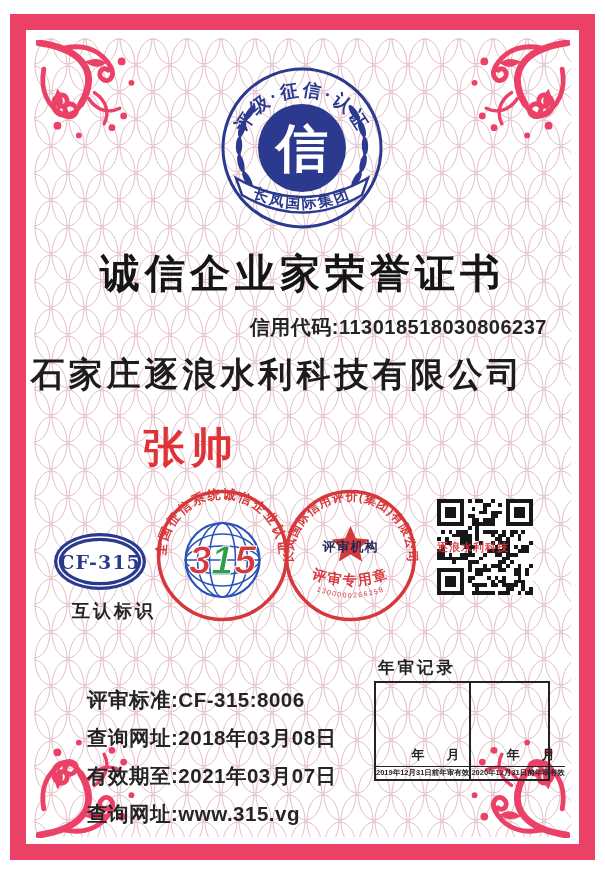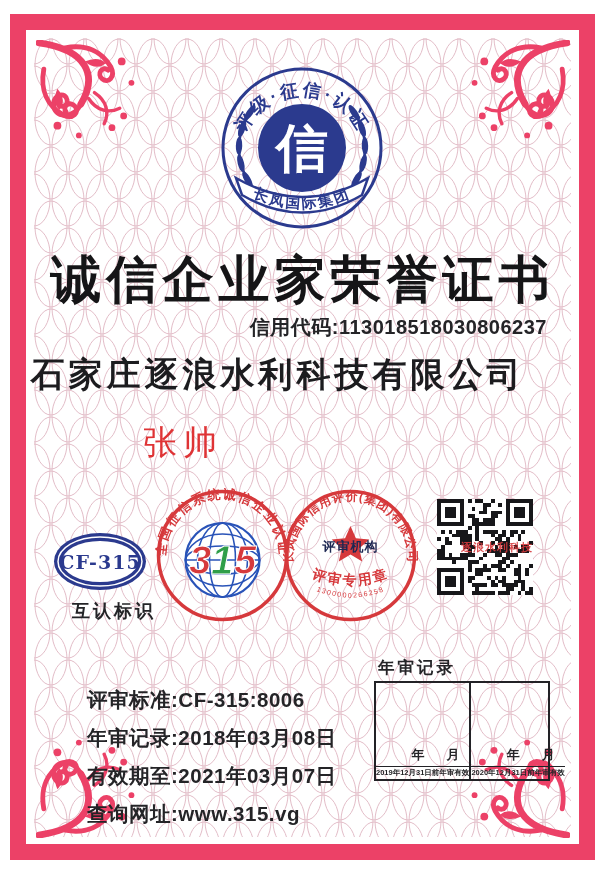--- a/index.html
+++ b/index.html
@@ -12,37 +12,37 @@
   .frame{position:absolute;left:10px;top:14px;right:10px;bottom:13px;
          border:16px solid var(--frame);}
   .guilloche{position:absolute;left:34px;top:38px;width:537px;height:799px;}
   .corner{position:absolute;width:112px;height:112px;}
   .fl-tl{left:36px;top:40px;}
   .fl-tr{left:458px;top:40px;transform:scaleX(-1);}
   .fl-bl{left:36px;top:726px;transform:scaleY(-1);}
   .fl-br{left:458px;top:726px;transform:scale(-1,-1);}
   .emblem{position:absolute;left:216px;top:60px;width:172px;height:178px;}
   .title{position:absolute;left:0;top:246px;width:605px;text-align:center;
-         font-size:51px;font-weight:900;letter-spacing:5px;color:#151517;}
+         font-size:40px;font-weight:900;letter-spacing:5px;color:#151517;}
   .credit{position:absolute;right:58px;top:314px;font-size:20px;font-weight:bold;
           color:#242427;letter-spacing:.5px;text-align:center;}
   .company{position:absolute;left:0;top:352px;width:555px;text-align:center;
            font-size:34px;font-weight:900;letter-spacing:4px;color:#1c1c1f;}
-  .person{position:absolute;left:143px;top:420px;font-size:34px;font-weight:400;
+  .person{position:absolute;left:143px;top:420px;font-size:42px;font-weight:700;
           letter-spacing:6px;color:var(--text_red);}
   .honor{position:absolute;left:311px;top:419px;font-size:36px;font-weight:900;
          letter-spacing:7px;color:var(--text_red);}
   .cf315{position:absolute;left:53px;top:532px;width:94px;height:59px;}
   .cf315-cap{position:absolute;left:72px;top:599px;font-size:18px;font-weight:bold;
              letter-spacing:3px;color:#242427;}
   .seal315{position:absolute;left:155px;top:488px;width:135px;height:135px;}
   .sealeval{position:absolute;left:283px;top:488px;width:135px;height:135px;}
   .qr-wrap{position:absolute;left:437px;top:499px;width:96px;height:96px;}
   .qr-wrap svg{display:block;width:96px;height:96px;}
-  .qr-overlay{position:absolute;left:0;top:41px;width:96px;text-align:right;
+  .qr-overlay{position:absolute;left:0;top:41px;width:96px;text-align:left;
               font-size:11px;font-weight:bold;color:rgba(214,57,60,.9);letter-spacing:1px;}
   .qr-cap{position:absolute;left:433px;top:609px;font-size:14.5px;font-weight:bold;
           letter-spacing:1px;color:#242427;}
   .details{position:absolute;left:68px;top:681px;}
   .details div{font-size:20.5px;font-weight:bold;color:#242427;line-height:38px;
                letter-spacing:.5px;margin-left:19px;}
   .rev-title{position:absolute;left:378px;top:657px;font-size:16.5px;font-weight:bold;
              letter-spacing:3px;color:#242427;}
   .rev-table{position:absolute;left:374px;top:681px;width:172px;height:96px;
              border:2px solid #222226;display:flex;}
@@ -414,21 +414,21 @@
         <rect x="20" y="2" width="3" height="3" fill="#17171a"></rect>
         <rect x="0" y="18" width="7" height="7" fill="#17171a"></rect>
         <rect x="1" y="19" width="5" height="5" fill="#ffffff"></rect>
         <rect x="2" y="20" width="3" height="3" fill="#17171a"></rect>
       </svg>
     <div class="qr-overlay">逐浪水利科技</div>
   </div>
 
   <div class="details">
     <div>评审标准:CF-315:8006</div>
-    <div>年审记录:2018年03月08日</div>
+    <div>查询网址:2018年03月08日</div>
     <div>有效期至:2021年03月07日</div>
     <div>查询网址:www.315.vg</div>
   </div>
 
   <div class="rev-title">年审记录</div>
   <div class="rev-table">
     <div class="rev-cell">
       <div class="rev-space"></div>
       <div class="rev-ym">
         <span>年</span>

